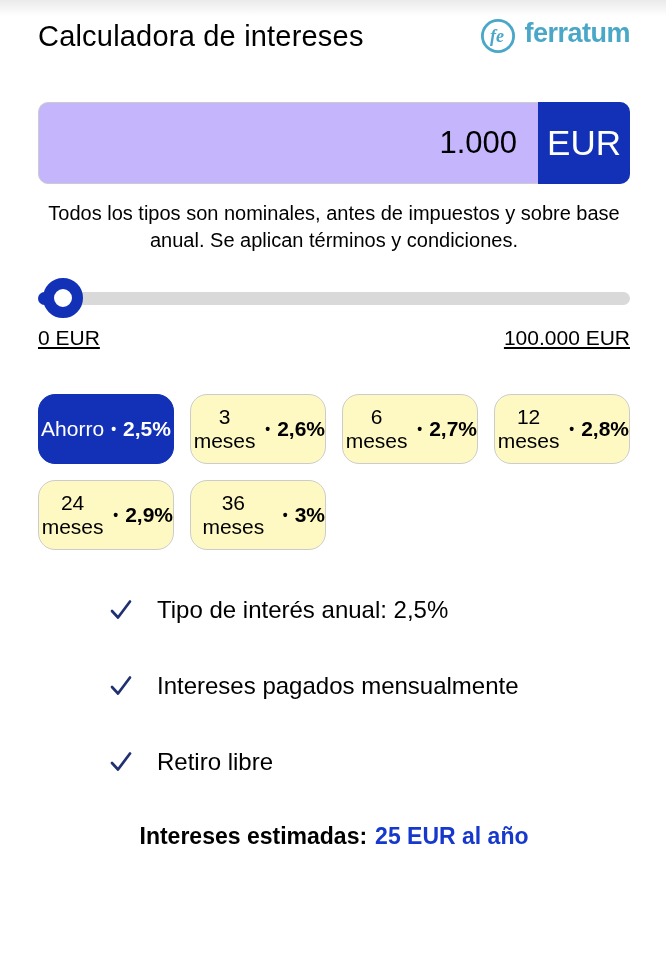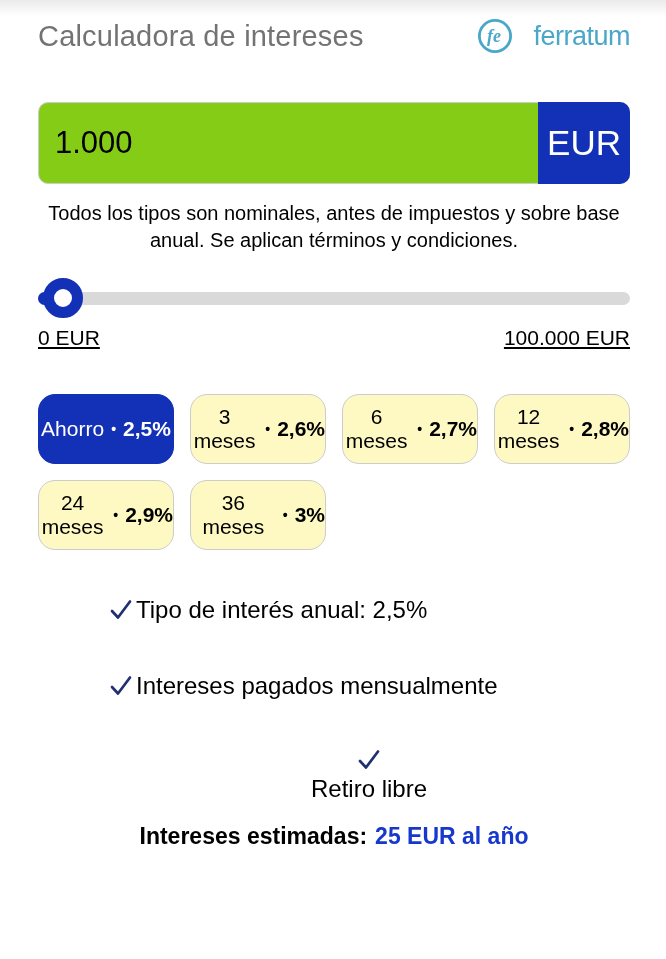--- a/index.html
+++ b/index.html
@@ -22,35 +22,36 @@
   }
   .top-fade{
     position:absolute;top:0;left:0;right:0;height:16px;
     background:linear-gradient(#eaeaea,#ffffff);
     pointer-events:none;
   }
   .page{padding:14px 36px 0 38px;}
 
   
   .topbar{display:flex;justify-content:space-between;align-items:center;margin-top:2px;height:40px;}
-  .page-title{font-size:29px;font-weight:400;margin:0;color:#737373;letter-spacing:.2px;}
-  .brand{display:flex;align-items:center;gap:20px;text-decoration:none;cursor:pointer;}
-  .brand-text{color:var(--logo-teal);font-weight:400;font-size:27px;letter-spacing:-.5px;}
+  .page-title{font-size:29px;font-weight:400;margin:0;color:#000000;letter-spacing:.2px;}
+  .brand{display:flex;gap:8px;text-decoration:none;cursor:pointer;}
+  .brand-text{color:var(--logo-teal);font-weight:700;font-size:27px;letter-spacing:-.5px;}
   .brand-icon{width:36px;height:36px;display:block;}
 
   
   .amount-group{margin-top:46px;position:relative;height:82px;}
   .amount-input{
     width:100%;height:100%;
     border:1px solid var(--border-gray);
     border-radius:10px;
     font-family:inherit;
     font-size:31px;color:#000;
+    text-align:right;
     padding:0 112px 0 16px;
-    outline:none;background:#84cc16;
+    outline:none;background:#c4b5fd;
   }
   .currency-btn{
     position:absolute;top:0;right:0;
     width:92px;height:82px;
     background:var(--brand-blue);
     color:#fff;font-size:35px;font-family:inherit;
     border:none;border-radius:0 10px 10px 0;
     display:flex;align-items:center;justify-content:center;
     cursor:pointer;
   }
@@ -81,22 +82,22 @@
     font-family:inherit;font-size:21px;
     display:flex;align-items:center;justify-content:center;gap:7px;
     cursor:pointer;padding:0;
   }
   .rate-btn .sep{font-size:14px;font-weight:700;line-height:1;}
   .rate-btn b{font-weight:700;}
   .rate-btn.selected{background:var(--brand-blue);color:#fff;border:1px solid var(--brand-blue);}
 
   
   .features{margin-top:45px;padding-left:70px;}
-  .feature{display:flex;align-items:center;gap:2px;font-size:24px;color:#000;margin-bottom:46px;height:30px;}
-  .feature:last-child{margin-bottom:0;flex-direction:column;}
+  .feature{display:flex;align-items:center;gap:23px;font-size:24px;color:#000;margin-bottom:46px;height:30px;}
+  .feature:last-child{margin-bottom:0;}
   .check-icon{width:26px;height:26px;flex:0 0 26px;display:block;}
 
   
   .summary{margin-top:46px;text-align:center;font-size:23px;font-weight:700;color:#000;}
   .summary-value{color:var(--link-blue);margin-left:8px;}
 </style>
 </head>
 <body>
 
 <div class="top-fade"></div>

